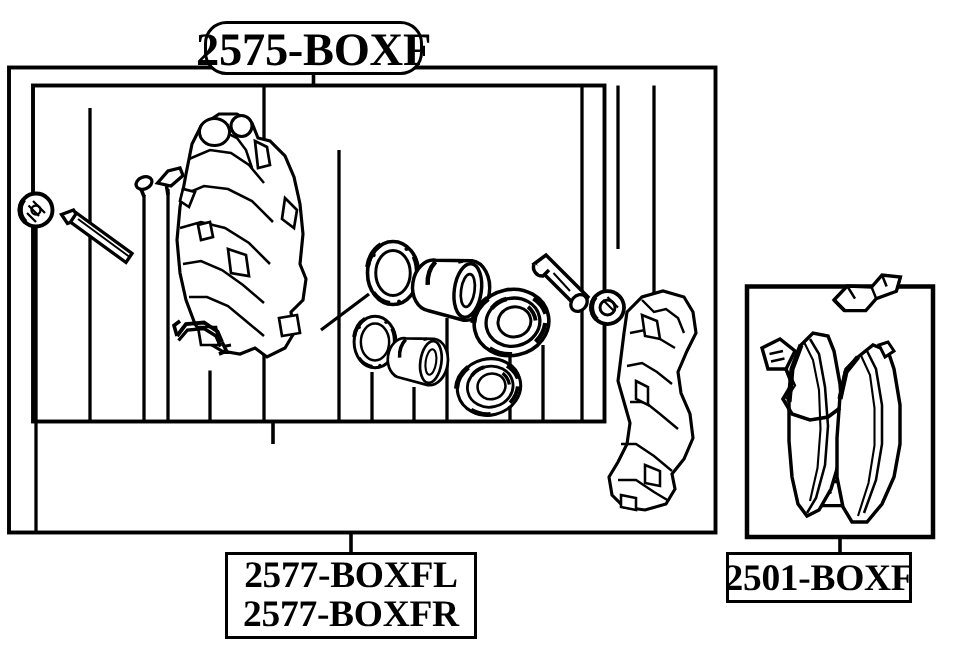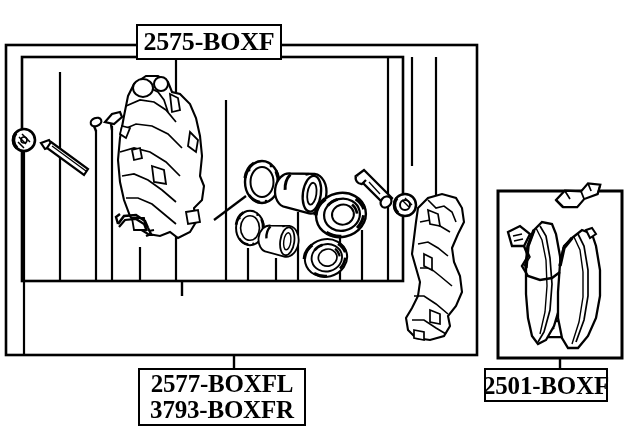--- a/index.html
+++ b/index.html
@@ -35,31 +35,32 @@
     white-space: nowrap;
     letter-spacing: -0.2px;
     line-height: 1.0;
     display: flex;
     flex-direction: column;
     align-items: center;
     justify-content: center;
   }
   .part-label span { display: block; }
   #label-2575 {
-    left: 136px; top: 24px;
+    left: 136px; top: 14px;
     width: 146px; height: 36px;
-    font-size: 26px;
+    font-size: 31px;
+    border-radius: 15px;
   }
   #label-2576 {
     left: 78px; top: 296px;
     width: 208px; height: 34px;
     font-size: 25px;
   }
   #label-2577 {
-    left: 138px; top: 368px;
+    left: 150px; top: 368px;
     width: 168px; height: 58px;
     font-size: 25px;
   }
   #label-2577 span { margin: 0; padding: 0; height: 26px; line-height: 26px; }
   #label-2501 {
     left: 484px; top: 368px;
     width: 124px; height: 34px;
     font-size: 25px;
   }
 </style>
@@ -291,20 +292,20 @@
 
   </svg>
 
   <div class="part-label" id="label-2575">
     <span>2575-BOXF</span>
   </div>
 
 
   <div class="part-label" id="label-2577">
     <span>2577-BOXFL</span>
-    <span>3793-BOXFR</span>
+    <span>2577-BOXFR</span>
   </div>
 
   <div class="part-label" id="label-2501">
     <span>2501-BOXF</span>
   </div>
 
 </div>
 
 </body></html>

